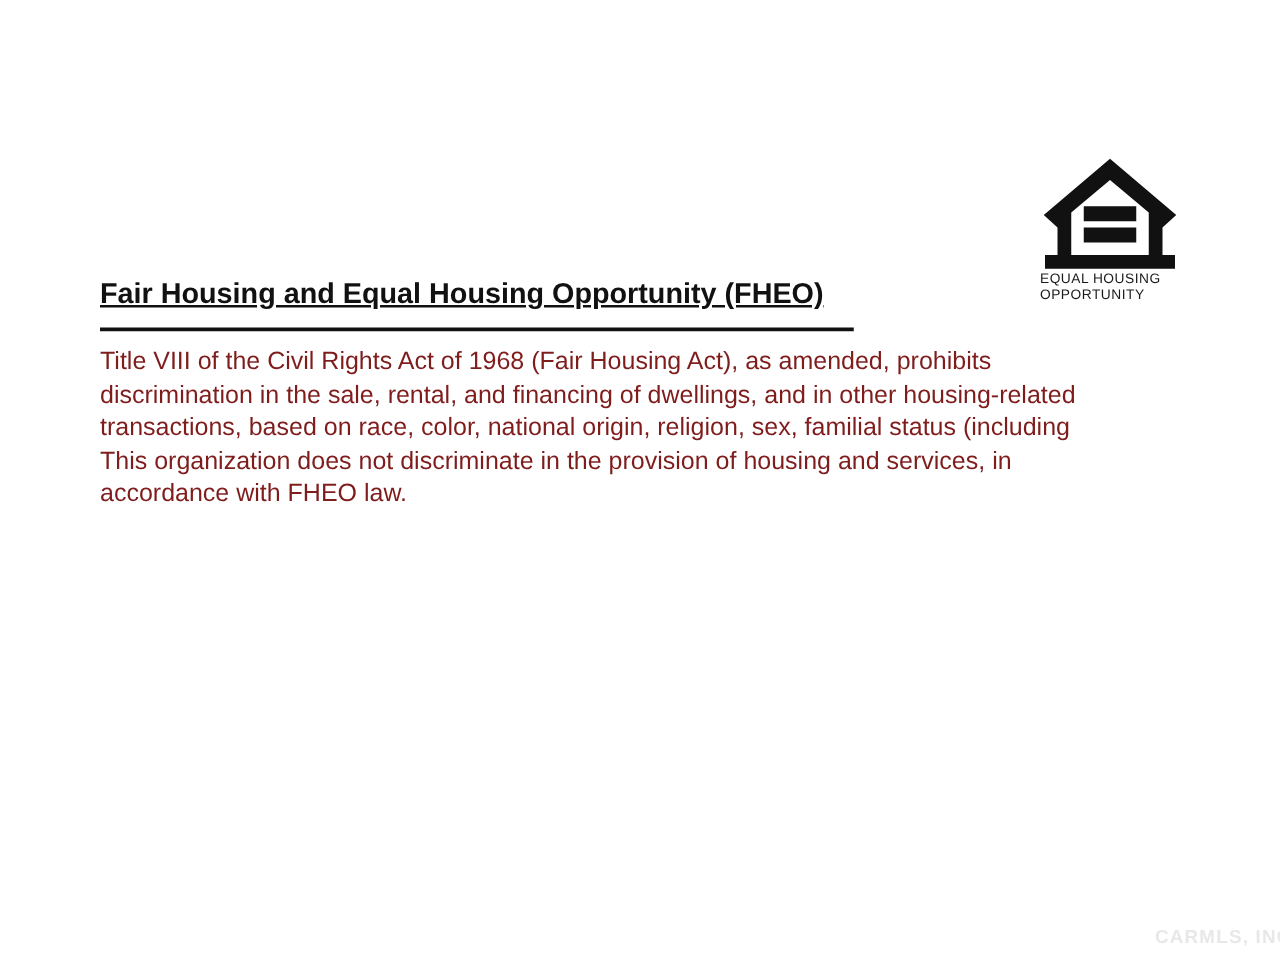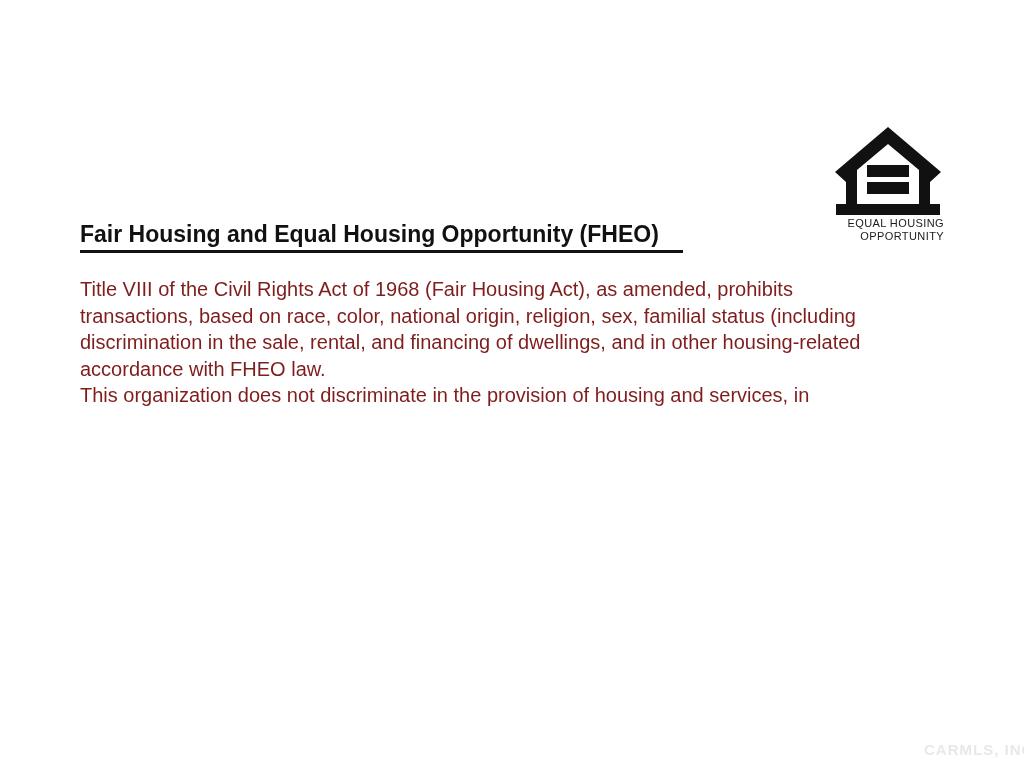--- a/index.html
+++ b/index.html
@@ -24,22 +24,23 @@
     top: 221px;
     font-size: 23px;
     font-weight: 700;
     color: #111111;
     letter-spacing: 0px;
     white-space: nowrap;
   }
   .doc-heading .underlined {
     display: inline-block;
     padding-right: 24px;
-    padding-bottom: 2px;
+    padding-bottom: 14px;
     border-bottom: 3px solid #111111;
+    text-decoration: underline;
   }
 
   
   .doc-paragraph {
     position: absolute;
     left: 80px;
     top: 276px;
     font-size: 20px;
     line-height: 26.5px;
     color: #7f1d1d;
@@ -47,21 +48,21 @@
   .doc-paragraph .line {
     white-space: nowrap;
   }
 
   
   .eho-logo {
     position: absolute;
     left: 832px;
     top: 126px;
     width: 112px;
-    text-align: right;
+    text-align: left;
   }
   .eho-logo svg {
     display: block;
     margin: 0 auto;
   }
   .eho-caption {
     margin-top: 2px;
     font-size: 11px;
     line-height: 11px;
     font-weight: 400;
@@ -104,21 +105,21 @@
     <div class="eho-caption">EQUAL HOUSING</div>
     <div class="eho-caption">OPPORTUNITY</div>
   </div>
 
   <div class="doc-heading">
     <span class="underlined">Fair Housing and Equal Housing Opportunity (FHEO)</span>
   </div>
 
   <div class="doc-paragraph">
     <div class="line">Title VIII of the Civil Rights Act of 1968 (Fair Housing Act), as amended, prohibits</div>
+    <div class="line">discrimination in the sale, rental, and financing of dwellings, and in other housing-related</div>
     <div class="line">transactions, based on race, color, national origin, religion, sex, familial status (including</div>
-    <div class="line">discrimination in the sale, rental, and financing of dwellings, and in other housing-related</div>
+    <div class="line">This organization does not discriminate in the provision of housing and services, in</div>
     <div class="line">accordance with FHEO law.</div>
-    <div class="line">This organization does not discriminate in the provision of housing and services, in</div>
   </div>
 
   <div class="watermark">CARMLS, INC</div>
 
 </div>
 
 </body></html>

